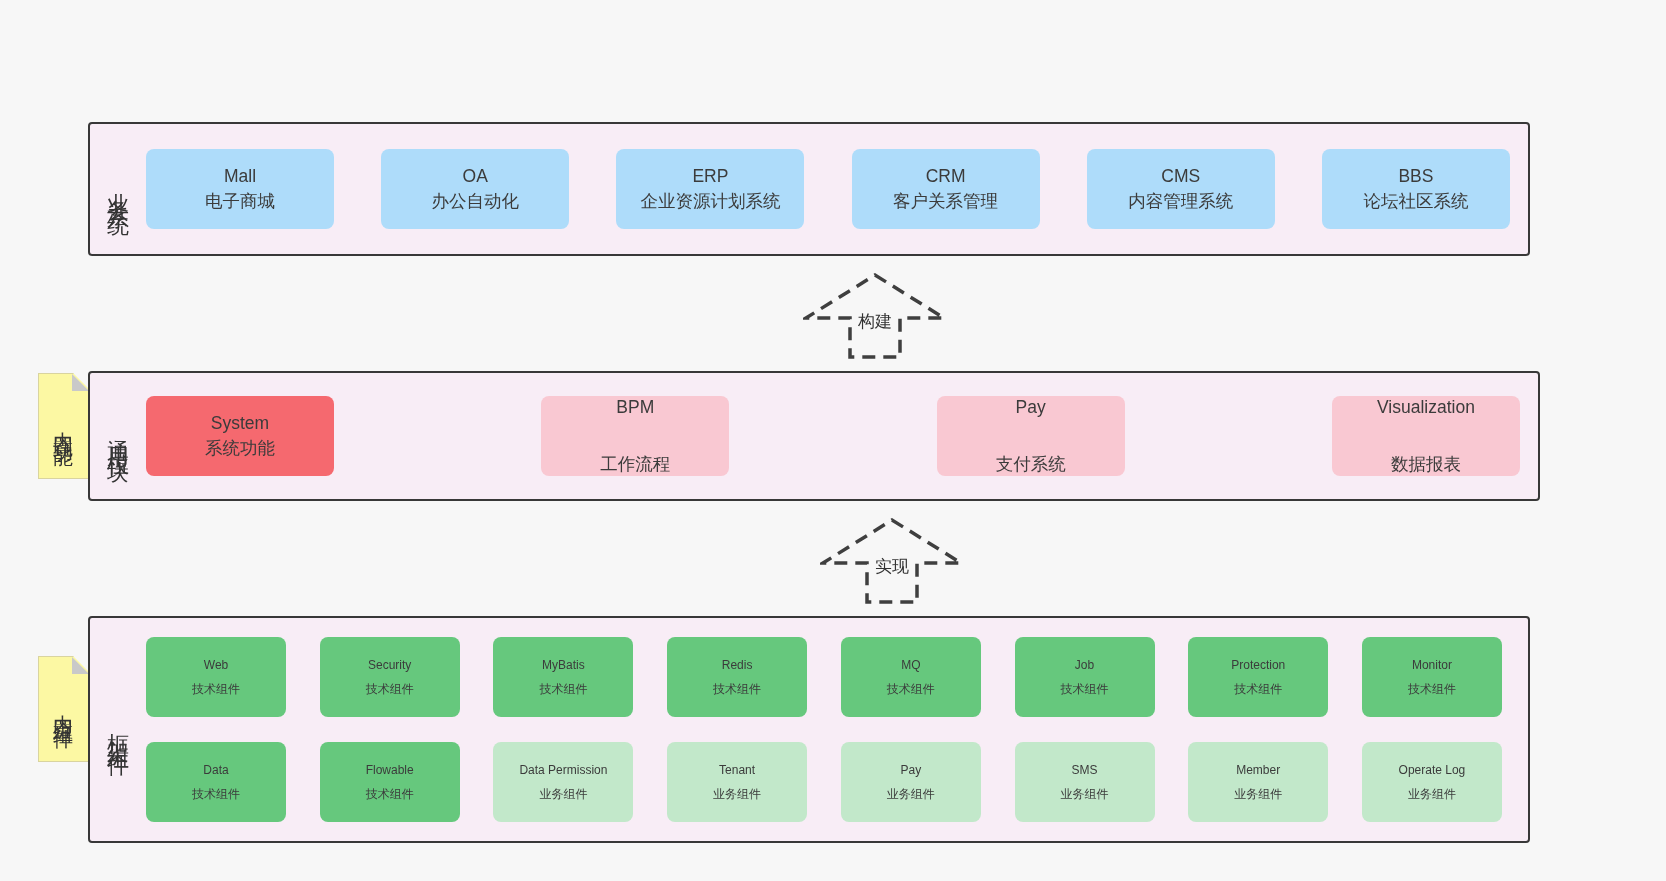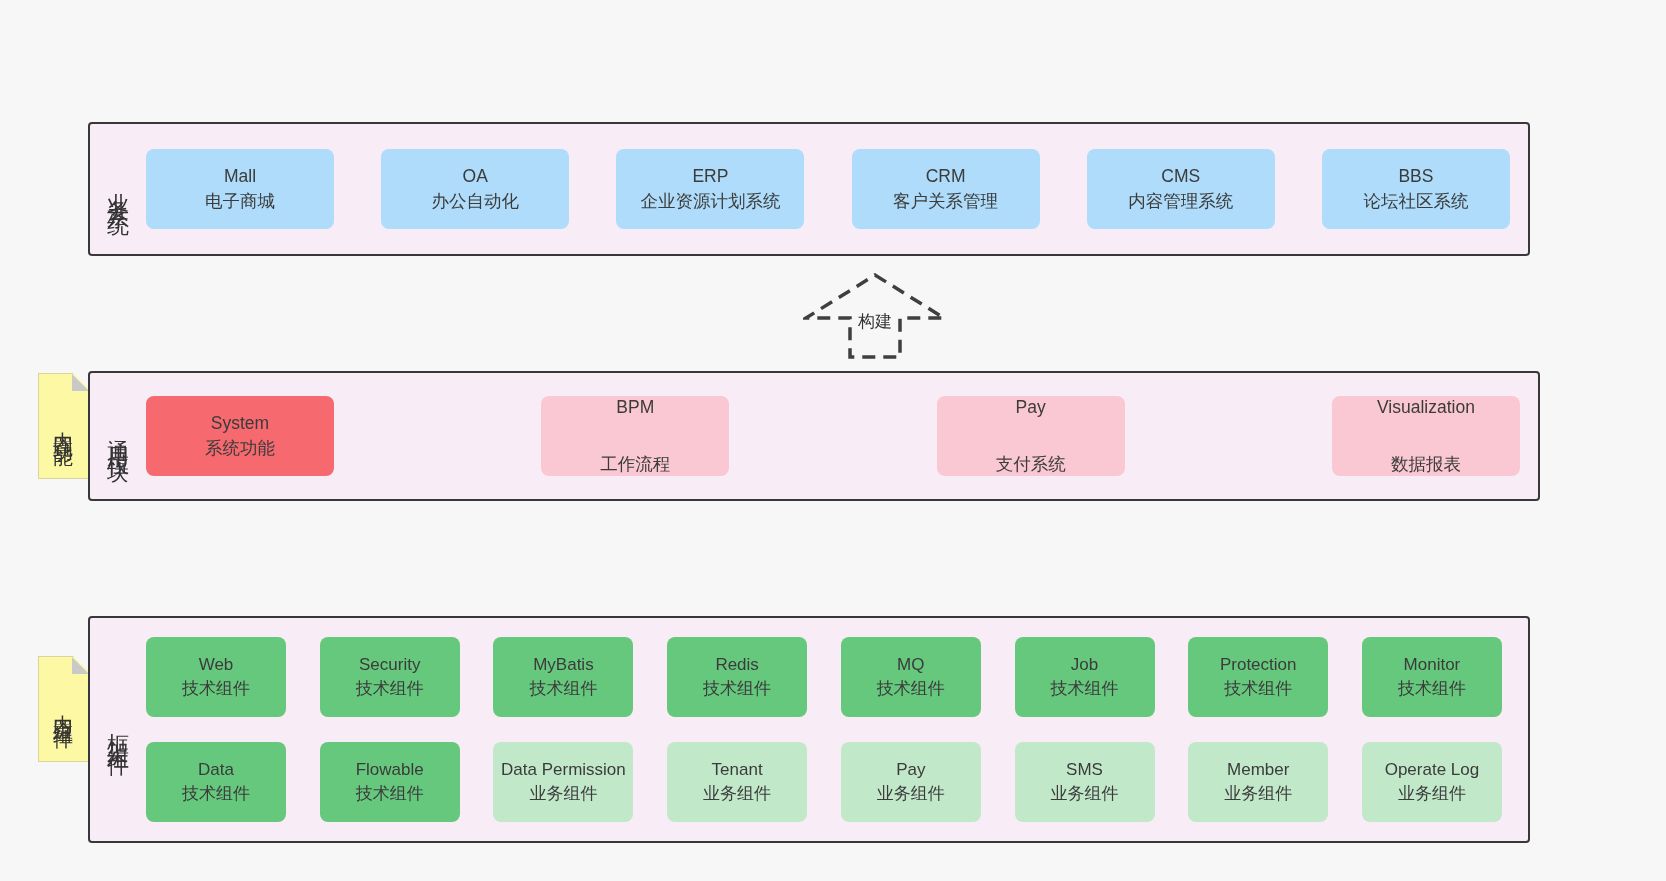--- a/index.html
+++ b/index.html
@@ -47,21 +47,21 @@
   .grid-row{display:flex;justify-content:space-between;}
   
   .box{
     height:80px;border-radius:8px;
     display:flex;flex-direction:column;align-items:center;justify-content:center;
     text-align:center;
     font-size:17.5px;line-height:25px;
     color:#3b3b3b;
   }
   .box-wide{width:188px;}
-  .box-sm{width:140px;font-size:17px;line-height:24px;}
+  .box-sm{width:140px;font-size:12px;line-height:24px;}
   .b-blue{background:var(--box-blue,#aedcfa);}
   .b-red{background:var(--box-red,#f5696f);}
   .b-pink{background:var(--box-pink,#f9c8d2);gap:32px;}
   .b-green{background:var(--box-green,#66c87d);}
   .b-lgreen{background:var(--box-green-light,#c2e8ca);}
   .box span{display:block;}
   
   .note{
     position:absolute;
     width:52px;height:106px;
@@ -157,20 +157,26 @@
         <span>Pay</span>
         <span>支付系统</span>
       </div>
       <div class="box box-wide b-pink">
         <span>Visualization</span>
         <span>数据报表</span>
       </div>
     </div>
   </section>
 
+  <div class="arrow" style="left:820px;top:517px;">
+    <svg viewBox="0 0 144 88">
+      <polygon points="72,3 141,46 97,46 97,85 47,85 47,46 3,46" fill="none" stroke="#3f3f3f" stroke-width="3.5" stroke-dasharray="13 8"></polygon>
+    </svg>
+    <span class="arrow-label">实现</span>
+  </div>
 
   <div class="note" style="left:38px;top:656px;">
     <span class="fold"></span>
     <span class="note-text">内置组件</span>
   </div>
 
   <section class="panel" style="left:88px;top:616px;width:1442px;height:227px;">
     <div class="panel-label">框架组件</div>
     <div class="boxes-grid">
       <div class="grid-row">

